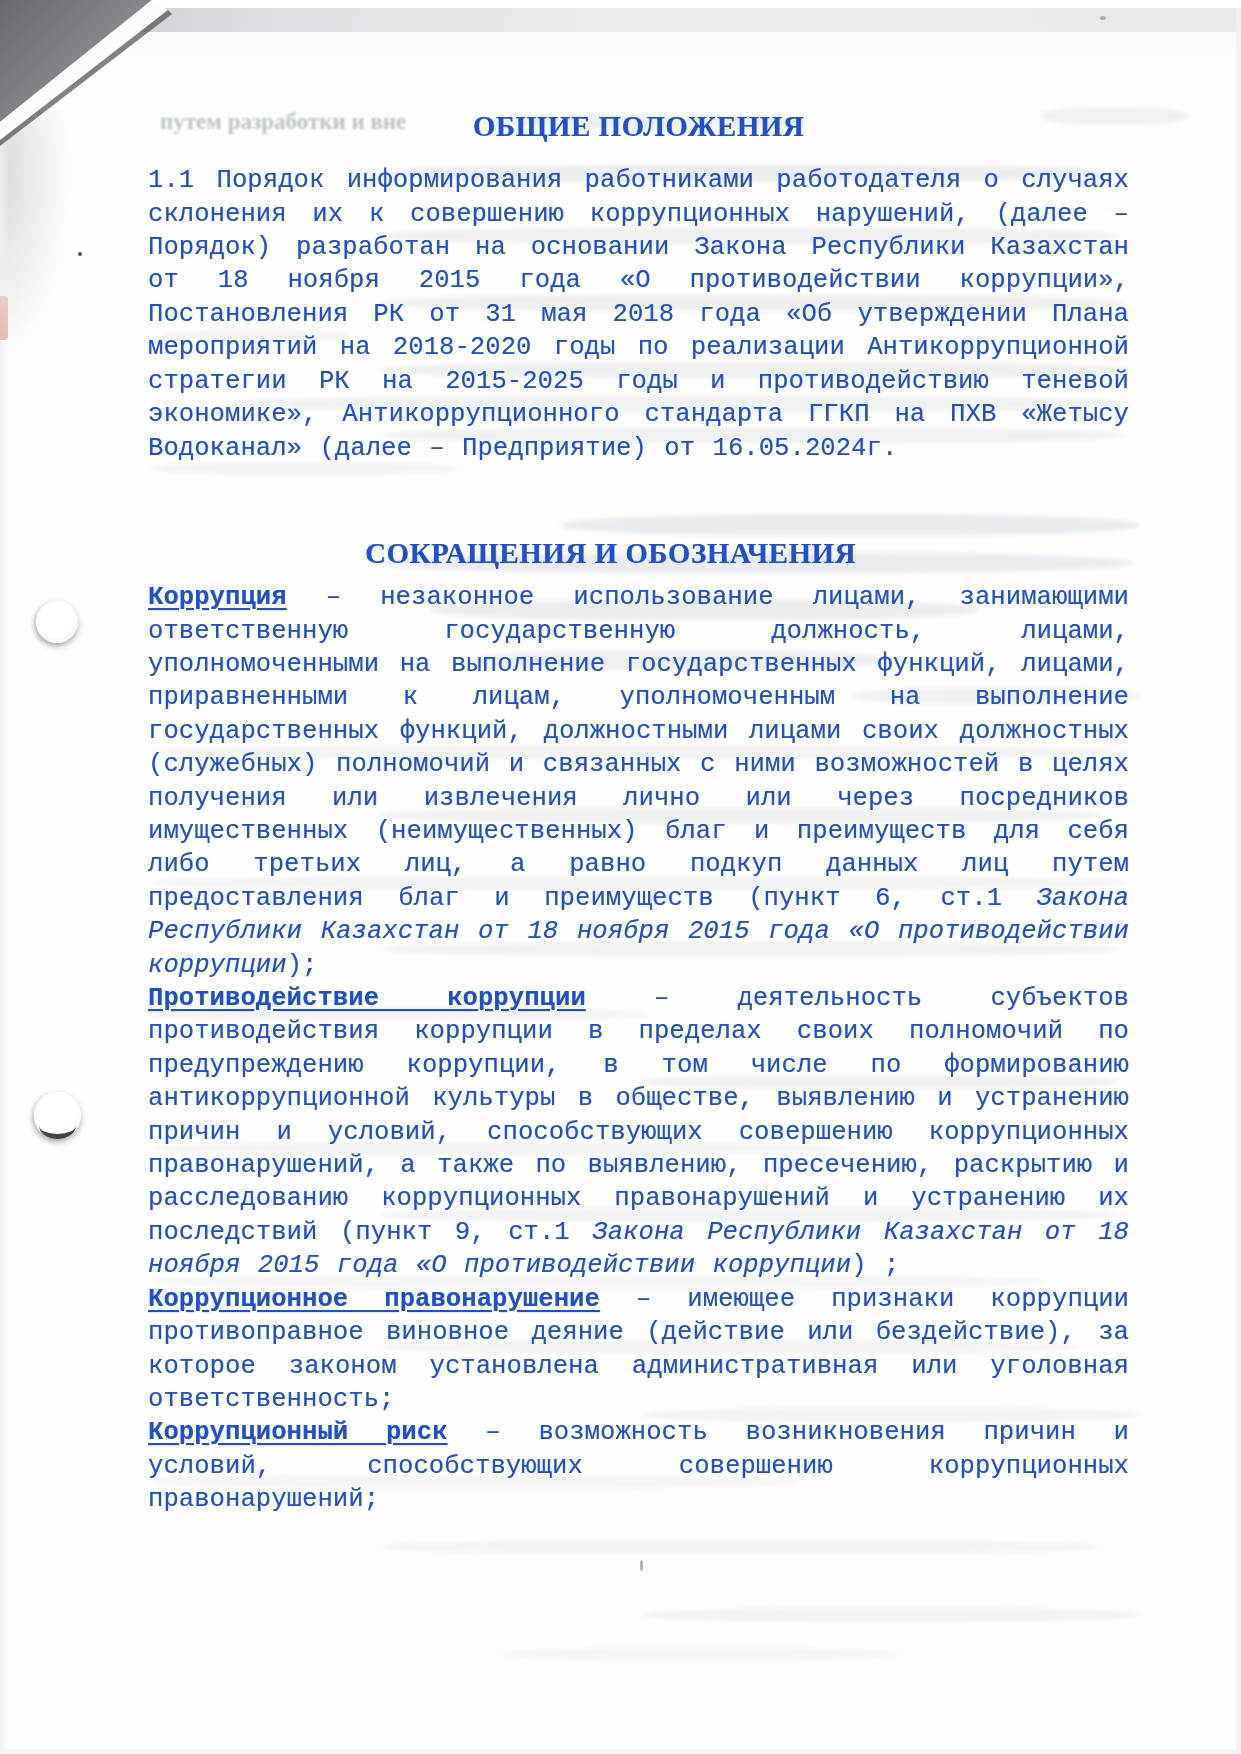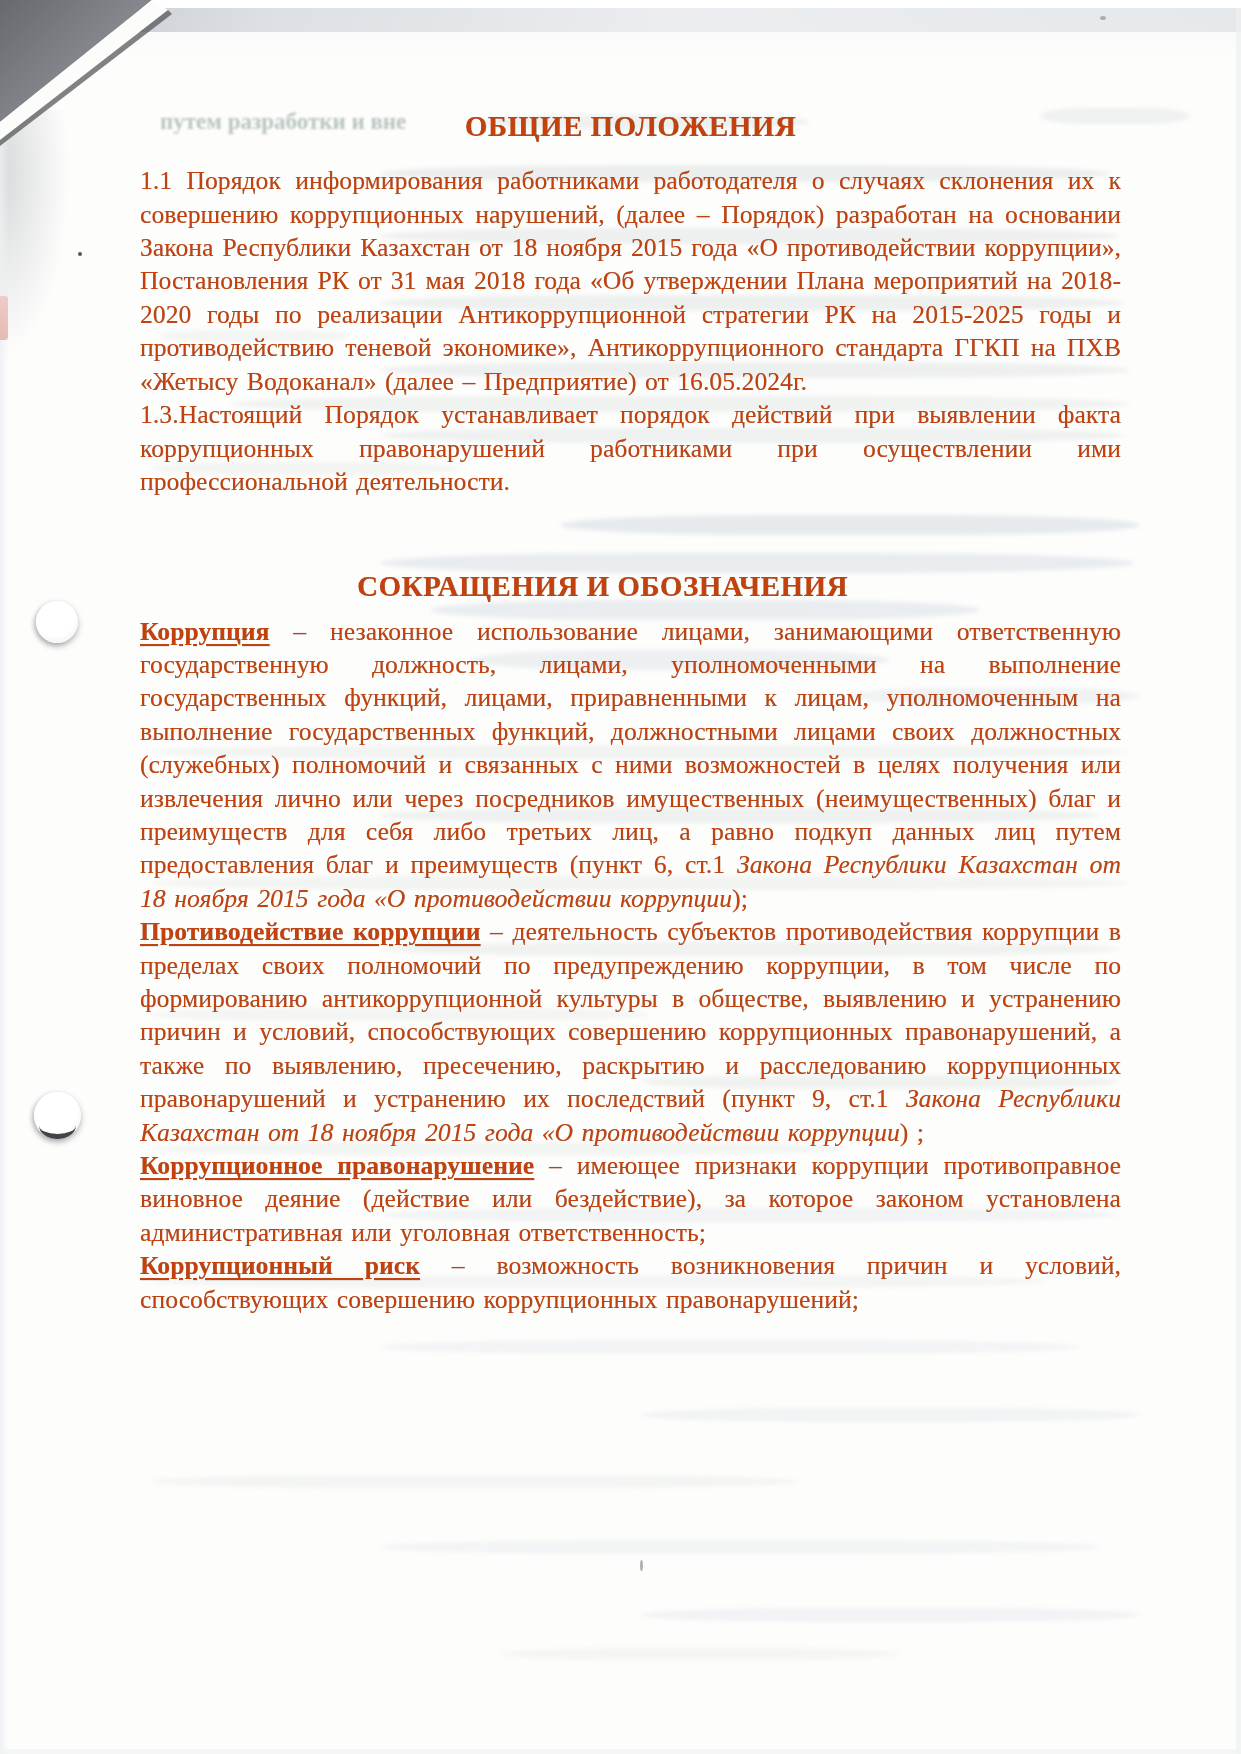--- a/index.html
+++ b/index.html
@@ -33,28 +33,28 @@
   .hole-top{left:36px;top:601px;width:42px;height:42px;}
   .hole-bottom{left:34px;top:1092px;width:47px;height:47px;}
   .hole-bottom::after{content:"";position:absolute;left:5px;right:5px;bottom:0px;height:22px;
     border-radius:50%;border-bottom:5px solid #303132;opacity:.9;}
   .speck{position:absolute;background:#54565a;z-index:4;filter:blur(.4px);border-radius:50%;}
   .smudge{position:absolute;z-index:1;filter:blur(2.2px);border-radius:45%/65%;}
   .bleed-fragment{position:absolute;left:160px;top:109px;z-index:1;width:330px;
     font-weight:bold;font-size:23px;color:rgba(118,142,132,.5);filter:blur(1.3px);
     white-space:nowrap;z-index:1;}
   
-  .content{position:absolute;left:140px;top:108px;width:981px;z-index:3;color:#c2410c;}
+  .content{position:absolute;left:148px;top:108px;width:981px;z-index:3;color:#1d4ed8;}
   h1.sec{font-size:29px;font-weight:bold;line-height:1.25;text-align:center;
     letter-spacing:.5px;margin:0 0 20px 0;
     text-shadow:.4px .4px 0 rgba(25,25,25,.4);}
   h1.sec2{margin:70px 0 10px 0;transform:translateX(-28px);}
   p.para{font-size:25.5px;line-height:33.4px;text-align:justify;margin:0;
     word-spacing:2px;letter-spacing:.1px;
-    text-shadow:.3px .3px 0 rgba(30,30,30,.35);}
+    text-shadow:.3px .3px 0 rgba(30,30,30,.35);font-family:Liberation Mono, monospace;}
   .run-term{font-weight:700;text-decoration:underline;text-decoration-thickness:2px;text-underline-offset:4px;}
   .run-i{font-style:italic;}
 </style>
 </head>
 <body>
 
 <div class="top-white"></div>
 <div class="top-strip"></div>
 <div class="corner-shadow"></div>
 <div class="corner-dark"></div>
@@ -101,20 +101,19 @@
     <div class="smudge" style="left: 640px; top: 1408px; width: 500px; height: 14px; background: rgba(120, 140, 165, 0.09);"></div>
     <div class="smudge" style="left: 150px; top: 1475px; width: 650px; height: 13px; background: rgba(110, 135, 125, 0.07);"></div>
     <div class="smudge" style="left: 380px; top: 1540px; width: 720px; height: 14px; background: rgba(120, 140, 165, 0.08);"></div>
     <div class="smudge" style="left: 640px; top: 1608px; width: 500px; height: 14px; background: rgba(120, 140, 165, 0.09);"></div>
     <div class="smudge" style="left: 500px; top: 1648px; width: 400px; height: 12px; background: rgba(110, 135, 125, 0.06);"></div>
   </div>
 
 <div class="content">
   <h1 class="sec">ОБЩИЕ ПОЛОЖЕНИЯ</h1>
   <p class="para"><span class="run-n">1.1 Порядок информирования работниками работодателя о случаях склонения их к совершению коррупционных нарушений, (далее – Порядок) разработан на основании Закона Республики Казахстан от 18 ноября 2015 года «О противодействии коррупции», Постановления РК от 31 мая 2018 года «Об утверждении Плана мероприятий на 2018-2020 годы по реализации Антикоррупционной стратегии РК на 2015-2025 годы и противодействию теневой экономике», Антикоррупционного стандарта ГГКП на ПХВ «Жетысу Водоканал» (далее – Предприятие) от 16.05.2024г.</span></p>
-  <p class="para"><span class="run-n">1.3.Настоящий Порядок устанавливает порядок действий при выявлении факта коррупционных правонарушений работниками при осуществлении ими профессиональной деятельности.</span></p>
 
   <h1 class="sec sec2">СОКРАЩЕНИЯ И ОБОЗНАЧЕНИЯ</h1>
   <p class="para"><span class="run-term">Коррупция</span><span class="run-n"> – незаконное использование лицами, занимающими ответственную государственную должность, лицами, уполномоченными на выполнение государственных функций, лицами, приравненными к лицам, уполномоченным на выполнение государственных функций, должностными лицами своих должностных (служебных) полномочий и связанных с ними возможностей в целях получения или извлечения лично или через посредников имущественных (неимущественных) благ и преимуществ для себя либо третьих лиц, а равно подкуп данных лиц путем предоставления благ и преимуществ (пункт 6, ст.1 </span><span class="run-i">Закона Республики Казахстан от 18 ноября 2015 года «О противодействии коррупции</span><span class="run-n">);</span></p>
   <p class="para"><span class="run-term">Противодействие коррупции</span><span class="run-n"> – деятельность субъектов противодействия коррупции в пределах своих полномочий по предупреждению коррупции, в том числе по формированию антикоррупционной культуры в обществе, выявлению и устранению причин и условий, способствующих совершению коррупционных правонарушений, а также по выявлению, пресечению, раскрытию и расследованию коррупционных правонарушений и устранению их последствий (пункт 9, ст.1 </span><span class="run-i">Закона Республики Казахстан от 18 ноября 2015 года «О противодействии коррупции</span><span class="run-n">) ;</span></p>
   <p class="para"><span class="run-term">Коррупционное правонарушение</span><span class="run-n"> – имеющее признаки коррупции противоправное виновное деяние (действие или бездействие), за которое законом установлена административная или уголовная ответственность;</span></p>
   <p class="para"><span class="run-term">Коррупционный риск</span><span class="run-n"> – возможность возникновения причин и условий, способствующих совершению коррупционных правонарушений;</span></p>
 </div>
 
 </body></html>

